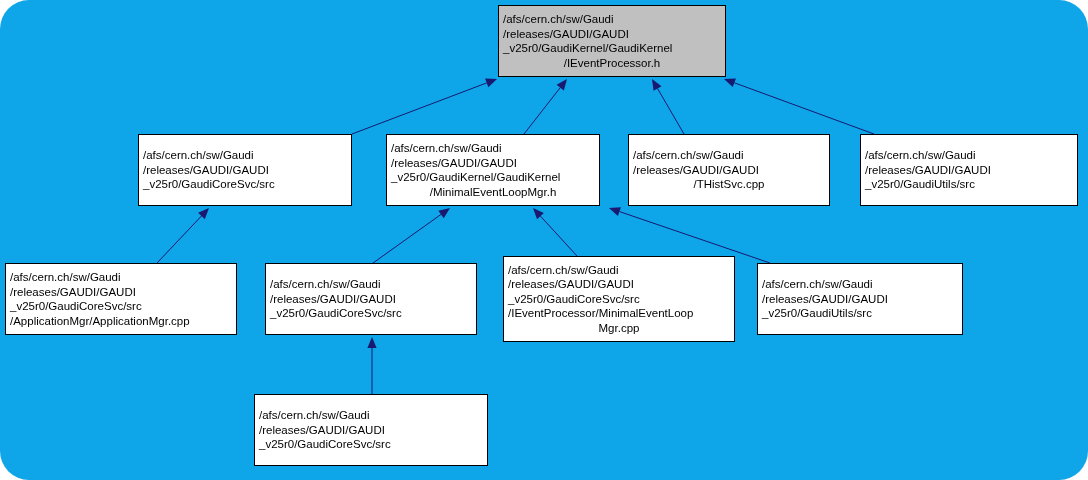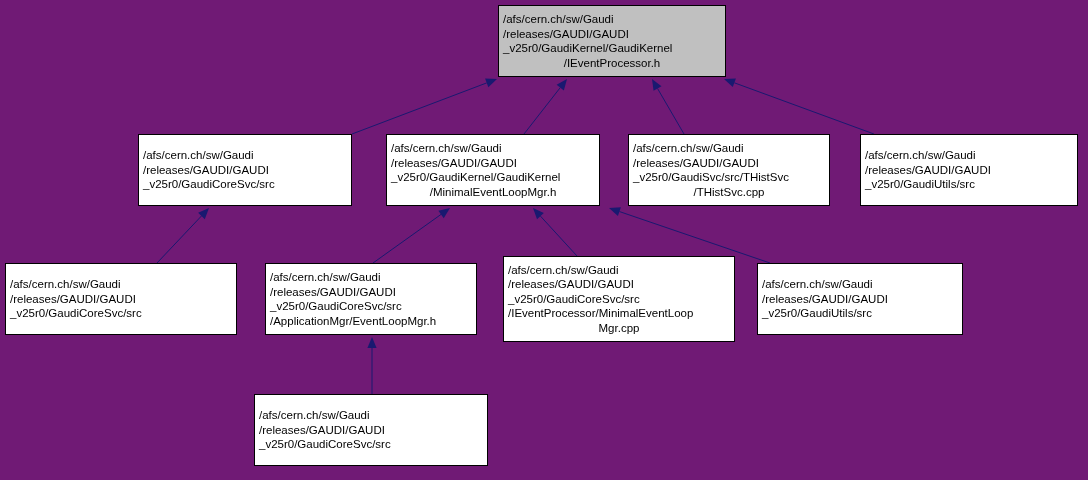--- a/index.html
+++ b/index.html
@@ -5,23 +5,24 @@
 <style>
   html, body {
     margin: 0;
     padding: 0;
     background: #ffffff;
   }
   #graph-root {
     position: relative;
     width: 1088px;
     height: 480px;
-    background: #701a75;
+    background: #0ea5e9;
     font-family: "Liberation Sans", sans-serif;
     overflow: hidden;
+    border-radius: 29px;
   }
   #edge-layer {
     position: absolute;
     left: 0;
     top: 0;
     width: 1088px;
     height: 480px;
     pointer-events: none;
   }
   .graph-node {
@@ -110,38 +111,37 @@
       </div>
       <div class="graph-node" style="left: 386px; top: 134px; width: 214px; height: 72px;">
         <div class="node-line">/afs/cern.ch/sw/Gaudi</div>
         <div class="node-line">/releases/GAUDI/GAUDI</div>
         <div class="node-line">_v25r0/GaudiKernel/GaudiKernel</div>
         <div class="node-line centered">/MinimalEventLoopMgr.h</div>
       </div>
       <div class="graph-node" style="left: 628px; top: 134px; width: 202px; height: 72px;">
         <div class="node-line">/afs/cern.ch/sw/Gaudi</div>
         <div class="node-line">/releases/GAUDI/GAUDI</div>
-        <div class="node-line">_v25r0/GaudiSvc/src/THistSvc</div>
         <div class="node-line centered">/THistSvc.cpp</div>
       </div>
       <div class="graph-node" style="left: 860px; top: 134px; width: 218px; height: 72px;">
         <div class="node-line">/afs/cern.ch/sw/Gaudi</div>
         <div class="node-line">/releases/GAUDI/GAUDI</div>
         <div class="node-line">_v25r0/GaudiUtils/src</div>
       </div>
       <div class="graph-node" style="left: 5px; top: 263px; width: 232px; height: 72px;">
         <div class="node-line">/afs/cern.ch/sw/Gaudi</div>
         <div class="node-line">/releases/GAUDI/GAUDI</div>
         <div class="node-line">_v25r0/GaudiCoreSvc/src</div>
+        <div class="node-line">/ApplicationMgr/ApplicationMgr.cpp</div>
       </div>
       <div class="graph-node" style="left: 265px; top: 263px; width: 212px; height: 72px;">
         <div class="node-line">/afs/cern.ch/sw/Gaudi</div>
         <div class="node-line">/releases/GAUDI/GAUDI</div>
         <div class="node-line">_v25r0/GaudiCoreSvc/src</div>
-        <div class="node-line">/ApplicationMgr/EventLoopMgr.h</div>
       </div>
       <div class="graph-node" style="left: 503px; top: 256px; width: 232px; height: 86px;">
         <div class="node-line">/afs/cern.ch/sw/Gaudi</div>
         <div class="node-line">/releases/GAUDI/GAUDI</div>
         <div class="node-line">_v25r0/GaudiCoreSvc/src</div>
         <div class="node-line">/IEventProcessor/MinimalEventLoop</div>
         <div class="node-line centered">Mgr.cpp</div>
       </div>
       <div class="graph-node" style="left: 757px; top: 263px; width: 206px; height: 72px;">
         <div class="node-line">/afs/cern.ch/sw/Gaudi</div>

